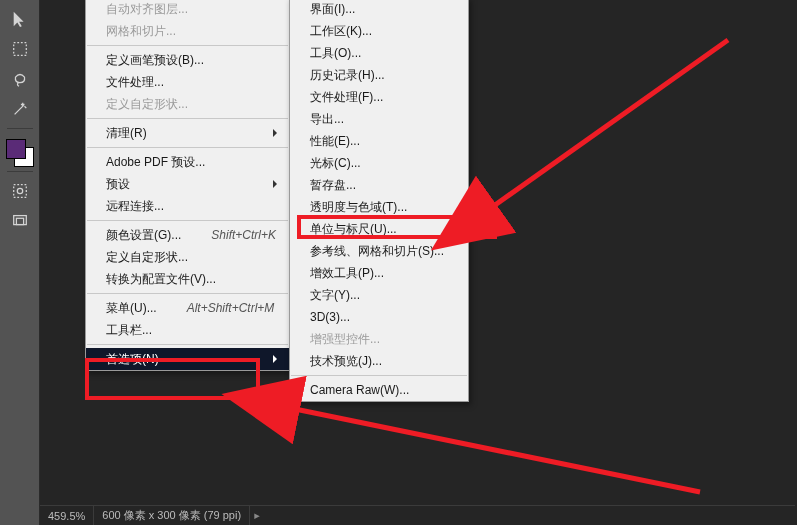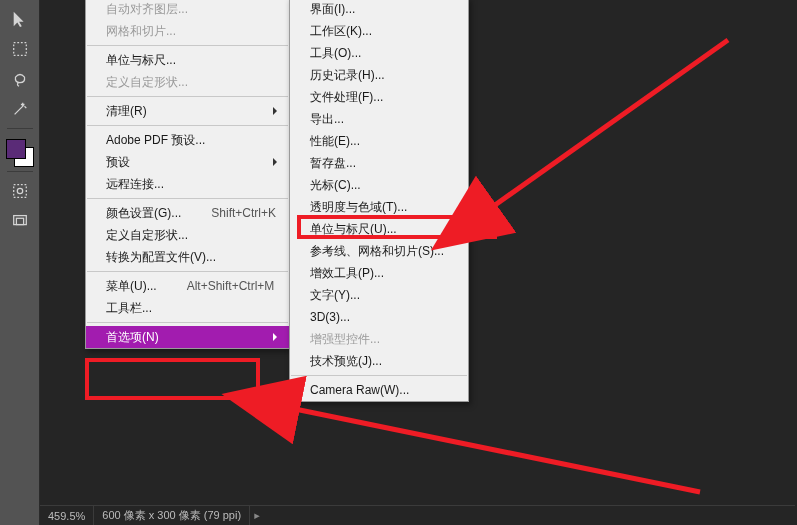--- a/index.html
+++ b/index.html
@@ -22,23 +22,23 @@
   .statusbar { position:absolute; left:40px; right:2px; bottom:0; height:20px; background:#252525; border-top:1px solid #3b3b3b; display:flex; align-items:center; color:#bbb; font-size:11px; }
   .status-cell { padding:0 8px; height:100%; display:flex; align-items:center; }
   .status-sep { width:0; height:100%; border-left:1px solid #3b3b3b; }
   .status-chev { width:14px; text-align:center; color:#888; }
 
   
   .menu { position:absolute; background:#f0f0f0; border:1px solid #9a9a9a; box-shadow:2px 3px 6px rgba(0,0,0,.4); color:#1a1a1a; }
   .menu-item { height:22px; display:flex; align-items:center; padding:0 28px 0 20px; white-space:nowrap; position:relative; }
   .menu-item.has-sub::after { content:""; position:absolute; right:8px; top:50%; transform:translateY(-50%); border:4px solid transparent; border-left-color:#333; }
   .menu-item.disabled { color:#9a9a9a; }
-  .menu-item.selected { background:#a21caf; color:#fff;text-align:center; }
+  .menu-item.selected { background:#0f172a; color:#fff;text-align:center; }
   .menu-item.selected.has-sub::after { border-left-color:#fff; }
-  .menu-item .shortcut { margin-left:auto; padding-left:30px; color:#555; }
+  .menu-item .shortcut { margin-left:auto; padding-left:30px; color:#555;font-style:italic; }
   .menu-sep { height:1px; background:#c8c8c8; margin:3px 1px; }
   .menu1 { left:85px; top:-3px; width:205px; }
   .menu2 { left:289px; top:-3px; width:180px; }
 
   
   .redbox { position:absolute; border:4px solid #ee1c25; pointer-events:none; }
   .arrow-svg { position:absolute; left:0; top:0; pointer-events:none; }
 </style>
 </head>
 <body>
@@ -98,21 +98,24 @@
 
   <div class="menu menu1" id="menu1">
       <div class="menu-item disabled">
         <span>自动对齐图层...</span>
       </div>
       <div class="menu-item disabled">
         <span>网格和切片...</span>
       </div>
       <div class="menu-sep"></div>
       <div class="menu-item">
-        <span>单位与标尺...</span>
+        <span>定义画笔预设(B)...</span>
+      </div>
+      <div class="menu-item">
+        <span>文件处理...</span>
       </div>
       <div class="menu-item disabled">
         <span>定义自定形状...</span>
       </div>
       <div class="menu-sep"></div>
       <div class="menu-item has-sub">
         <span>清理(R)</span>
       </div>
       <div class="menu-sep"></div>
       <div class="menu-item">
@@ -165,24 +168,24 @@
       <div class="menu-item">
         <span>文件处理(F)...</span>
       </div>
       <div class="menu-item">
         <span>导出...</span>
       </div>
       <div class="menu-item">
         <span>性能(E)...</span>
       </div>
       <div class="menu-item">
+        <span>光标(C)...</span>
+      </div>
+      <div class="menu-item">
         <span>暂存盘...</span>
-      </div>
-      <div class="menu-item">
-        <span>光标(C)...</span>
       </div>
       <div class="menu-item">
         <span>透明度与色域(T)...</span>
       </div>
       <div class="menu-item">
         <span>单位与标尺(U)...</span>
       </div>
       <div class="menu-item">
         <span>参考线、网格和切片(S)...</span>
       </div>

